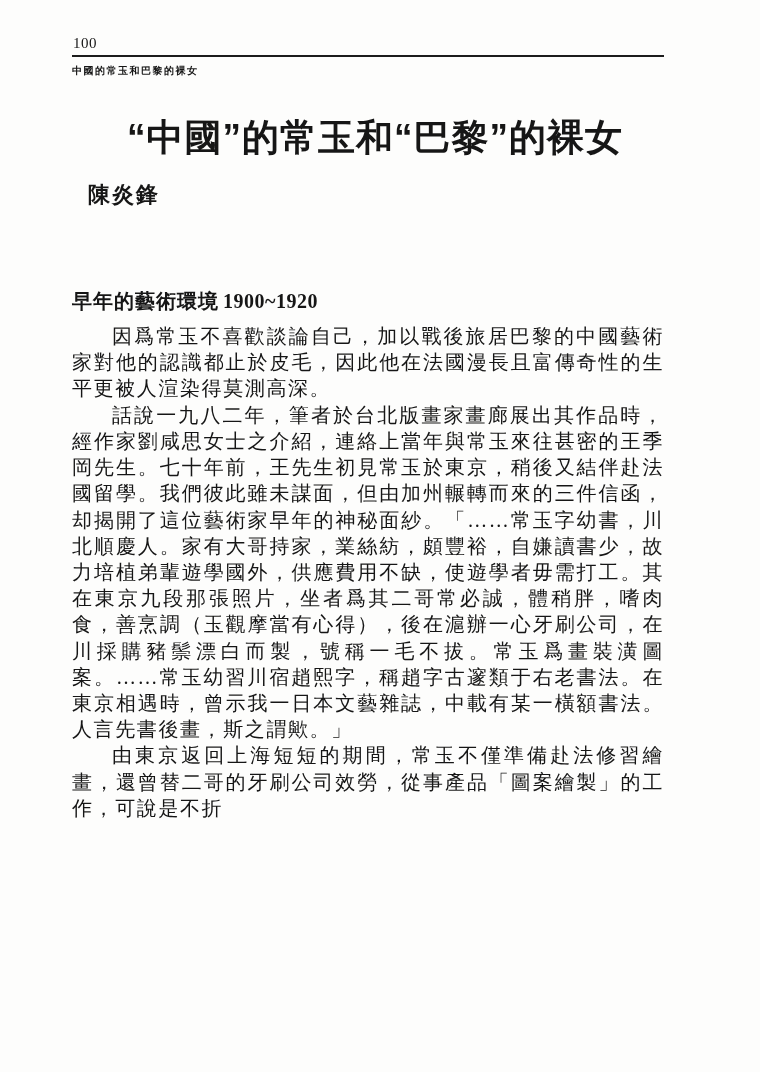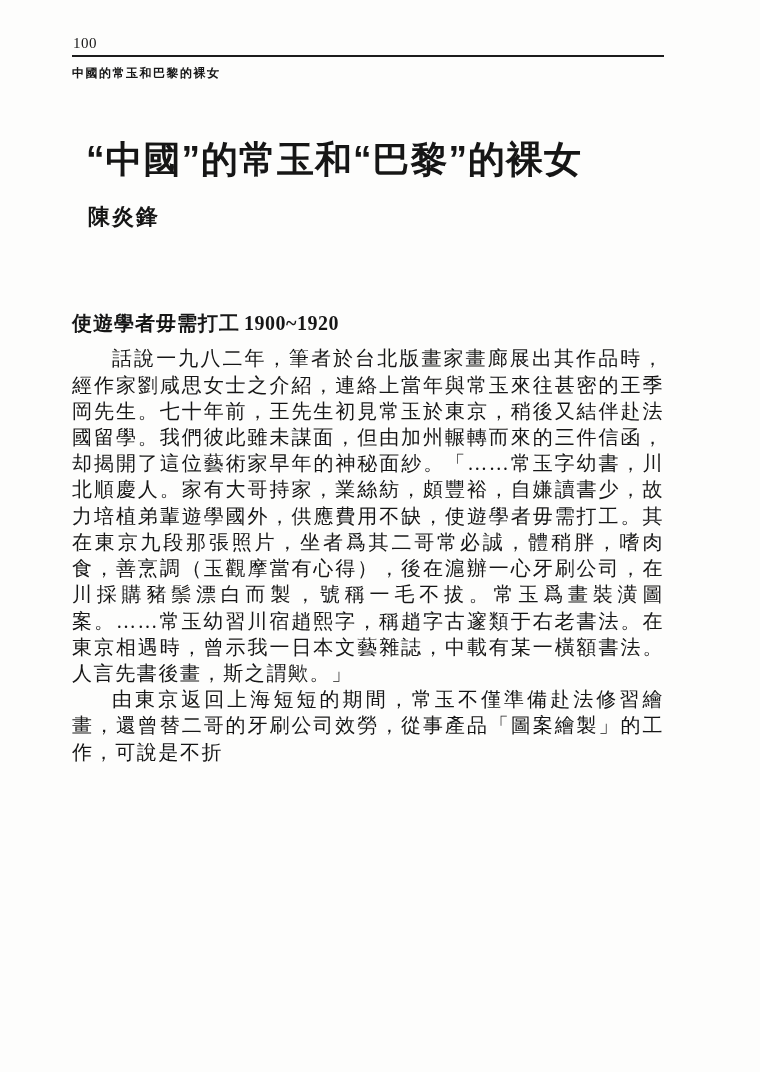--- a/index.html
+++ b/index.html
@@ -30,34 +30,35 @@
     line-height: 1.2;
   }
   .head-rule {
     border: none;
     border-top: 2.5px solid #1c1c1c;
     margin: 0;
     width: 100%;
   }
   .running-header {
     margin-top: 9px;
-    font-family: Liberation Serif, serif;
+    font-family: Liberation Mono, monospace;
     font-weight: 700;
-    font-size: 12px;
+    font-size: 10px;
     letter-spacing: 1.5px;
     line-height: 1.2;
   }
   
   .title {
-    margin: 60px 0 0 14px;
+    margin: 40px 0 0 14px;
     font-family: "Liberation Sans", "DejaVu Sans", sans-serif;
     font-weight: 600;
     font-size: 37px;
     letter-spacing: 1px;
     line-height: 1.1;
+    text-align: center;
   }
   .author {
     margin: 23px 0 0 16px;
     font-family: "Liberation Sans", "DejaVu Sans", sans-serif;
     font-weight: 700;
     font-size: 22px;
     letter-spacing: 2px;
     line-height: 1.2;
   }
   
@@ -95,21 +96,22 @@
 
   <hr class="head-rule">
 
   <div class="running-header">中國的常玉和巴黎的裸女</div>
 
   <h1 class="title">“中國”的常玉和“巴黎”的裸女</h1>
 
   <div class="author">陳炎鋒</div>
 
   <h2 class="section-heading">
-    <span>使遊學者毋需打工</span><span class="period">1900~1920</span>
+    <span>早年的藝術環境</span><span class="period">1900~1920</span>
   </h2>
 
   <div class="body-text">
+    <p>因爲常玉不喜歡談論自己，加以戰後旅居巴黎的中國藝術家對他的認識都止於皮毛，因此他在法國漫長且富傳奇性的生平更被人渲染得莫測高深。</p>
     <p>話說一九八二年，筆者於台北版畫家畫廊展出其作品時，經作家劉咸思女士之介紹，連絡上當年與常玉來往甚密的王季岡先生。七十年前，王先生初見常玉於東京，稍後又結伴赴法國留學。我們彼此雖未謀面，但由加州輾轉而來的三件信函，却揭開了這位藝術家早年的神秘面紗。「……常玉字幼書，川北順慶人。家有大哥持家，業絲紡，頗豐裕，自嫌讀書少，故力培植弟輩遊學國外，供應費用不缺，使遊學者毋需打工。其在東京九段那張照片，坐者爲其二哥常必誠，體稍胖，嗜肉食，善烹調（玉觀摩當有心得），後在滬辦一心牙刷公司，在川採購豬鬃漂白而製，號稱一毛不拔。常玉爲畫裝潢圖案。……常玉幼習川宿趙熙字，稱趙字古邃類于右老書法。在東京相遇時，曾示我一日本文藝雜誌，中載有某一橫額書法。人言先書後畫，斯之謂歟。」</p>
     <p>由東京返回上海短短的期間，常玉不僅準備赴法修習繪畫，還曾替二哥的牙刷公司效勞，從事產品「圖案繪製」的工作，可說是不折</p>
   </div>
 
 </div>
 
 </body></html>

